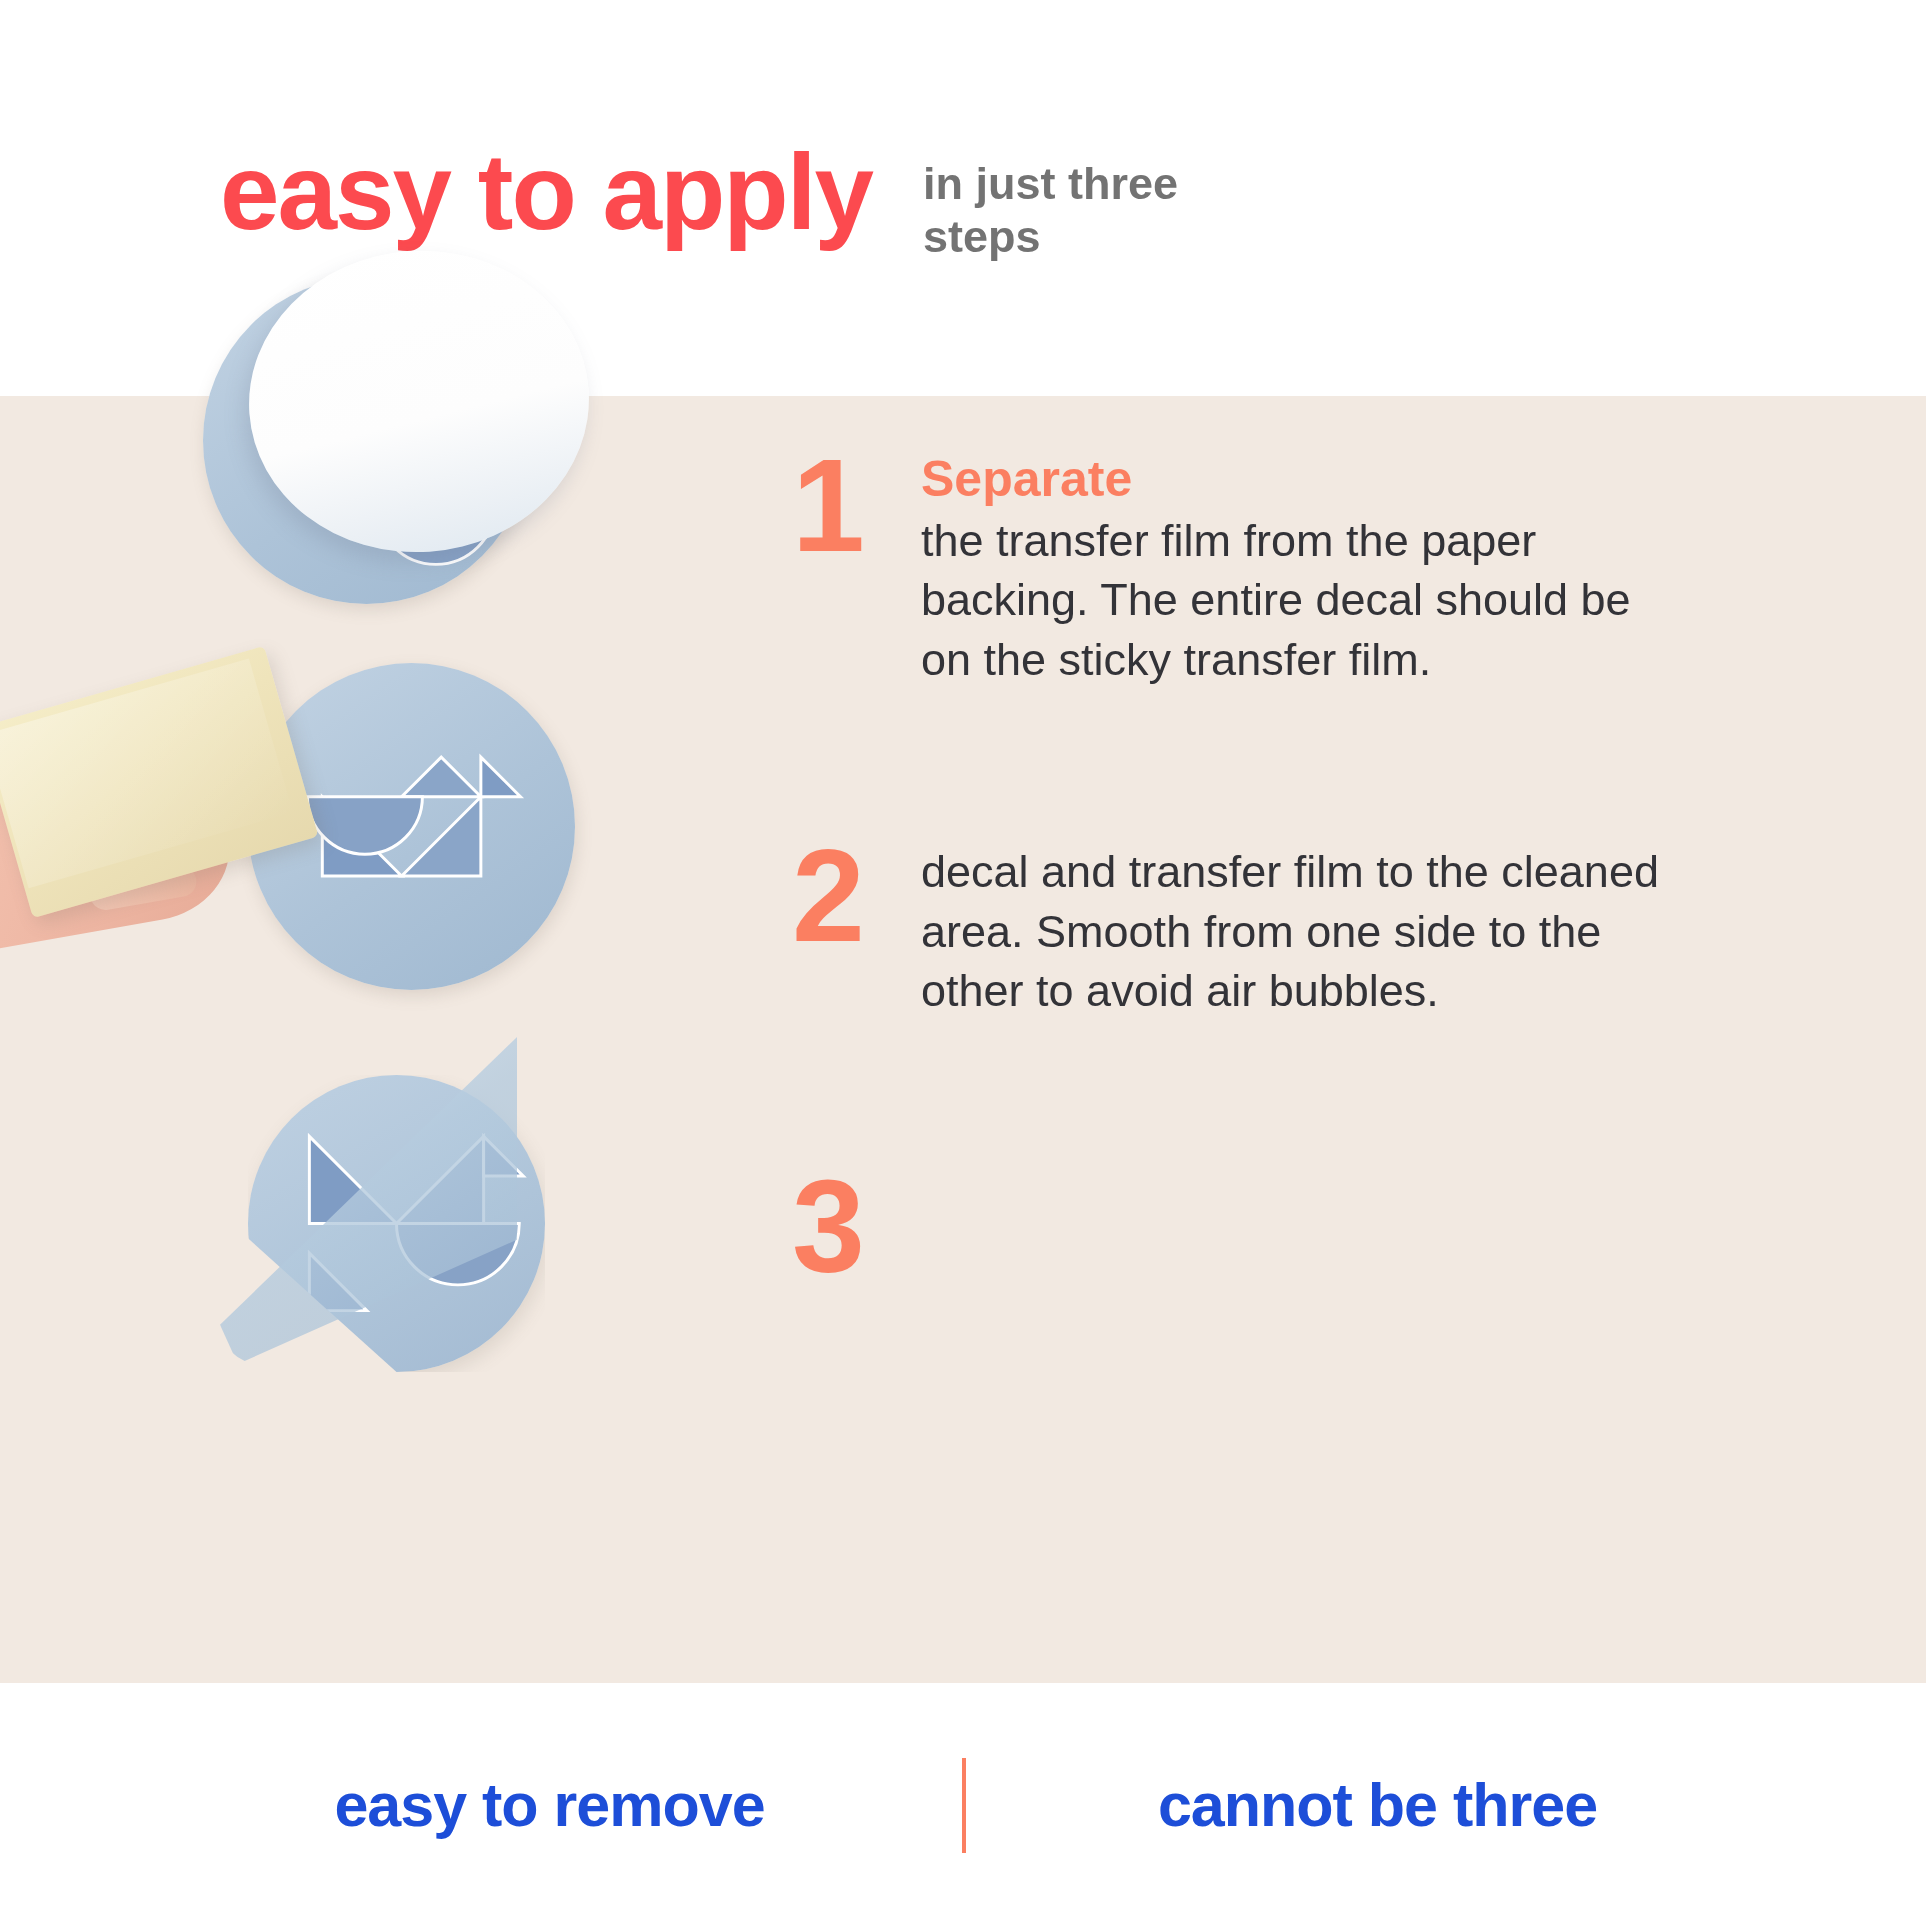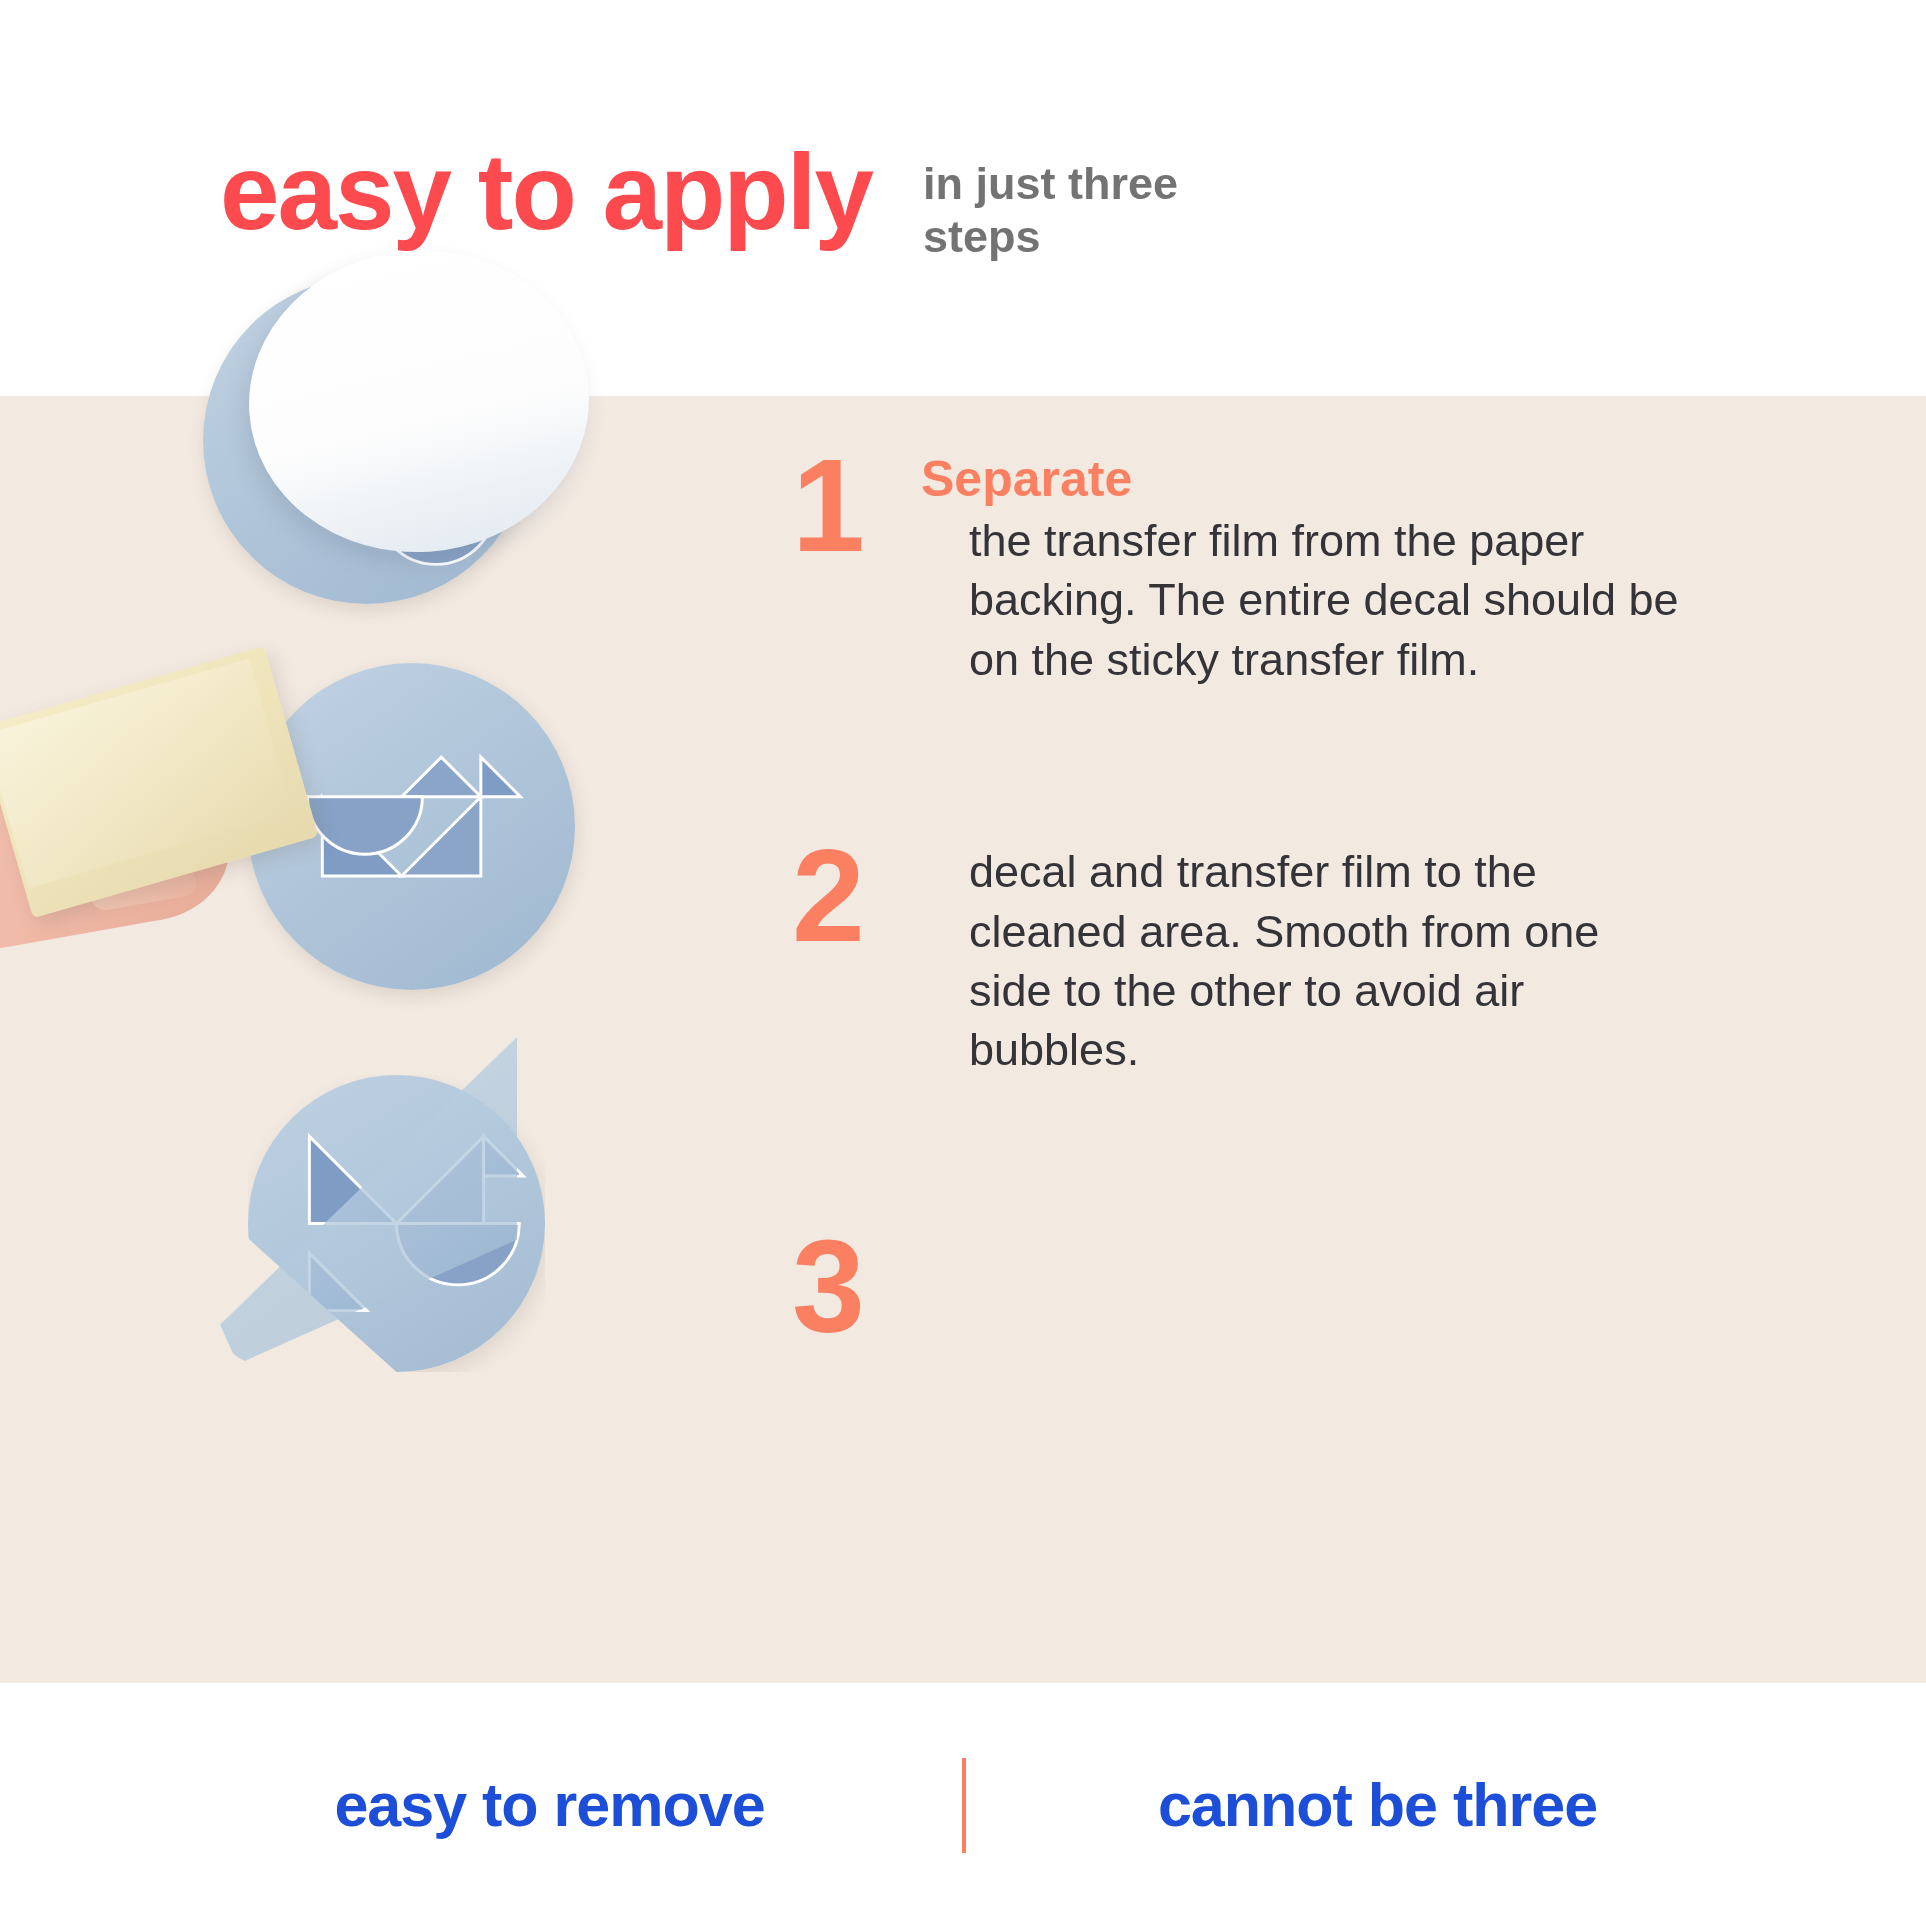--- a/index.html
+++ b/index.html
@@ -78,21 +78,20 @@
     font-weight:bold;
     color:#fb7f61;
     line-height:1.1;
     margin-bottom:4px;
   }
   .step-text {
     font-size:45px;
     color:#333338;
     line-height:1.32;
     font-weight:350;
-    margin-left:48px;
   }
 
   
   .step-1 { margin-top:0px; }
   .step-2 { margin-top:87px; }
   .step-3 { margin-top:117px; }
 
   
   .illustrations {
     position:absolute;

